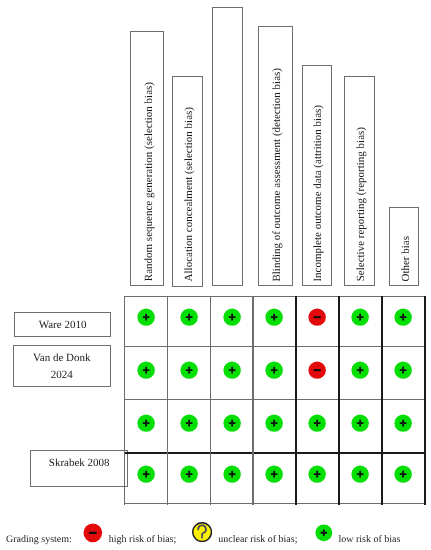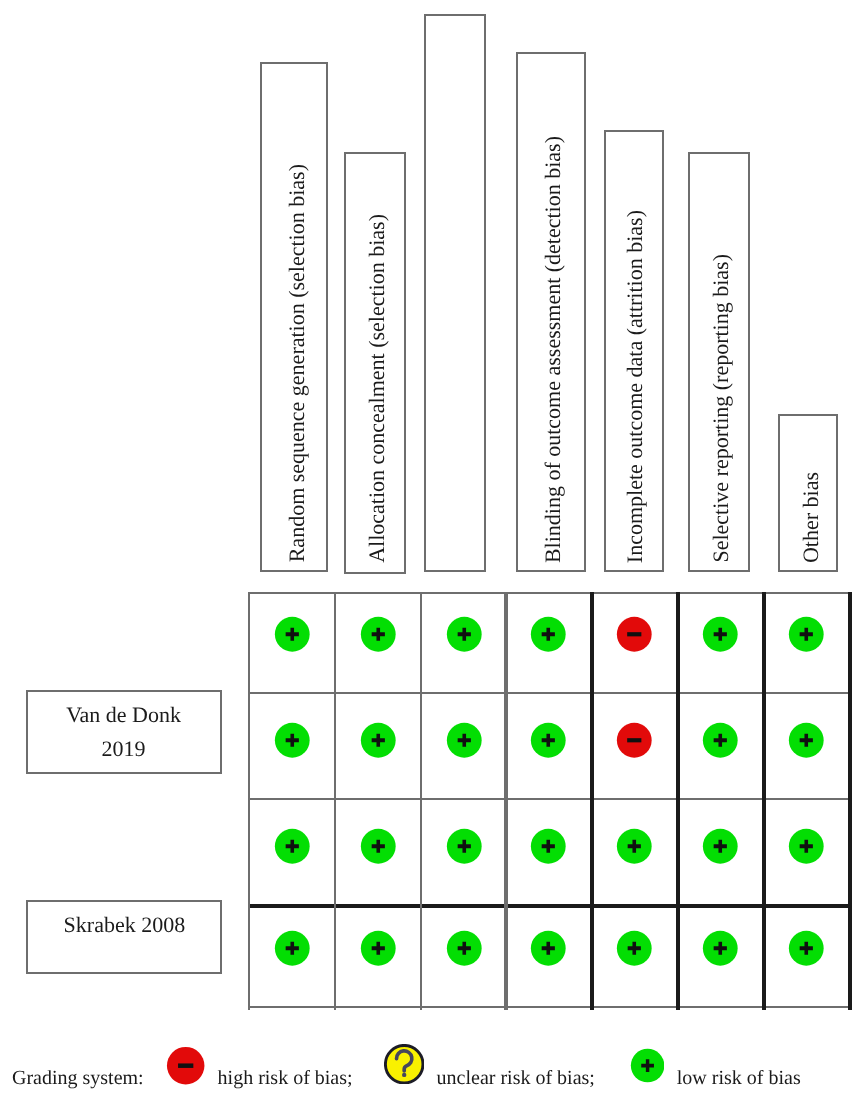--- a/index.html
+++ b/index.html
@@ -114,25 +114,28 @@
     <div class="hdr-rot-wrap">
         <div class="hdr-rot">Selective reporting (reporting bias)</div>
       </div>
   </div>
   <div class="hdr-box" style="left:388.9px;top:206.9px;width:30.6px;height:79.6px;">
     <div class="hdr-rot-wrap">
         <div class="hdr-rot">Other bias</div>
       </div>
   </div>
 
+  <div class="study-box" style="left:14.2px;top:311.5px;width:96.8px;height:25.6px;">
+    <span>Ware 2010</span>
+  </div>
   <div class="study-box" style="left:12.6px;top:345.3px;width:98.4px;height:41.5px;">
     <span>Van de Donk
-2019</span>
-  </div>
-  <div class="study-box" style="left:13px;top:449.8px;width:98.4px;height:37.3px;">
+2024</span>
+  </div>
+  <div class="study-box" style="left:30px;top:449.8px;width:98.4px;height:37.3px;">
     <span>Skrabek 2008</span>
   </div>
 
   <div id="grid">
     <div id="grid-lines">
         <div class="hline" style="left: 123.8px; top: 295.65px; width: 301.7px; height: 1.3px;"></div>
         <div class="hline" style="left: 123.8px; top: 345.65px; width: 301.7px; height: 1.3px;"></div>
         <div class="hline" style="left: 123.8px; top: 398.55px; width: 301.7px; height: 1.3px;"></div>
         <div class="hline dark" style="left: 123.8px; top: 451.75px; width: 301.7px; height: 1.9px;"></div>
         <div class="hline" style="left: 123.8px; top: 503.15px; width: 301.7px; height: 1.3px;"></div>

